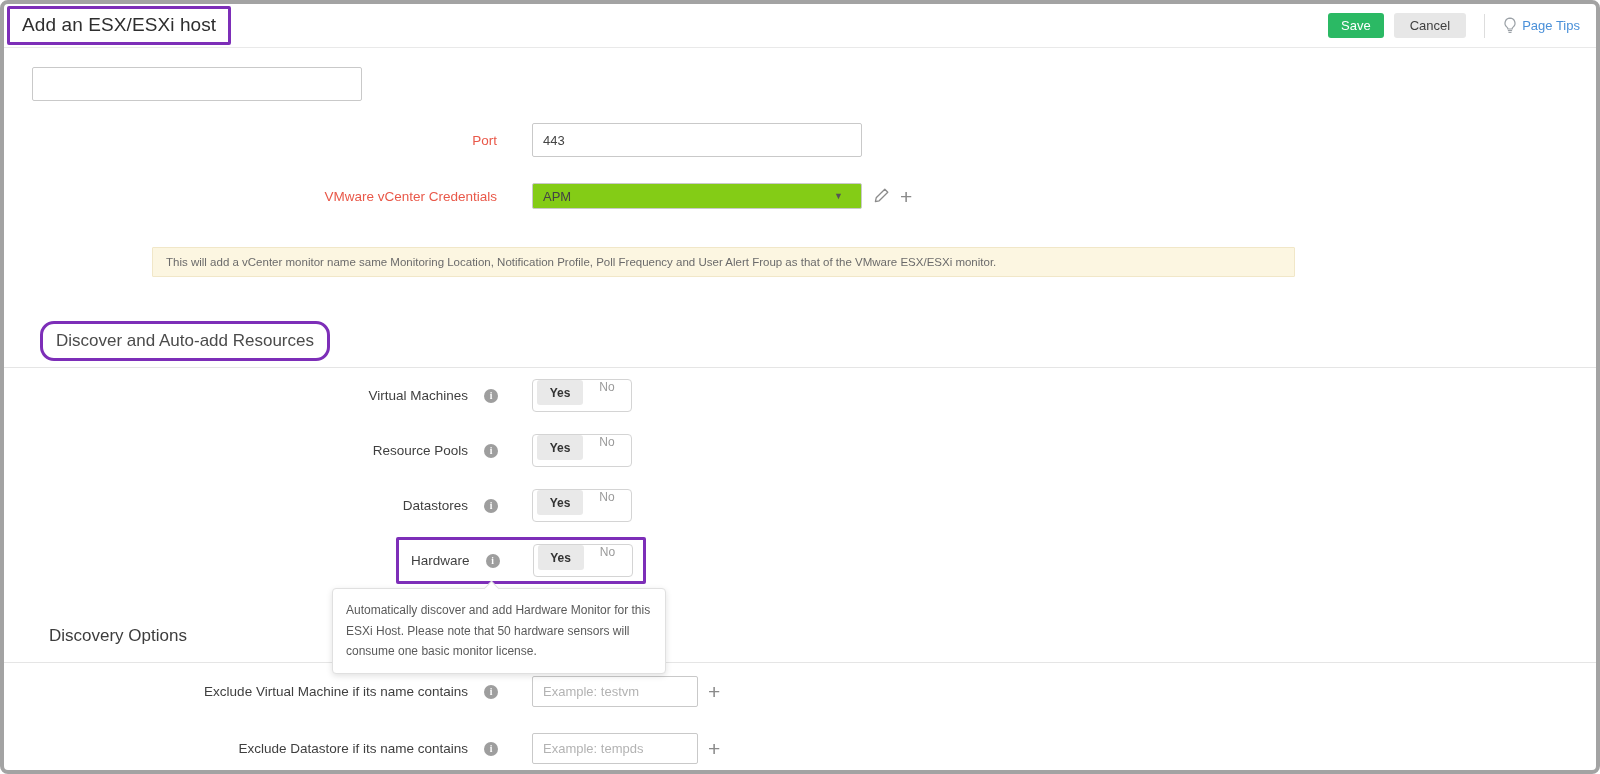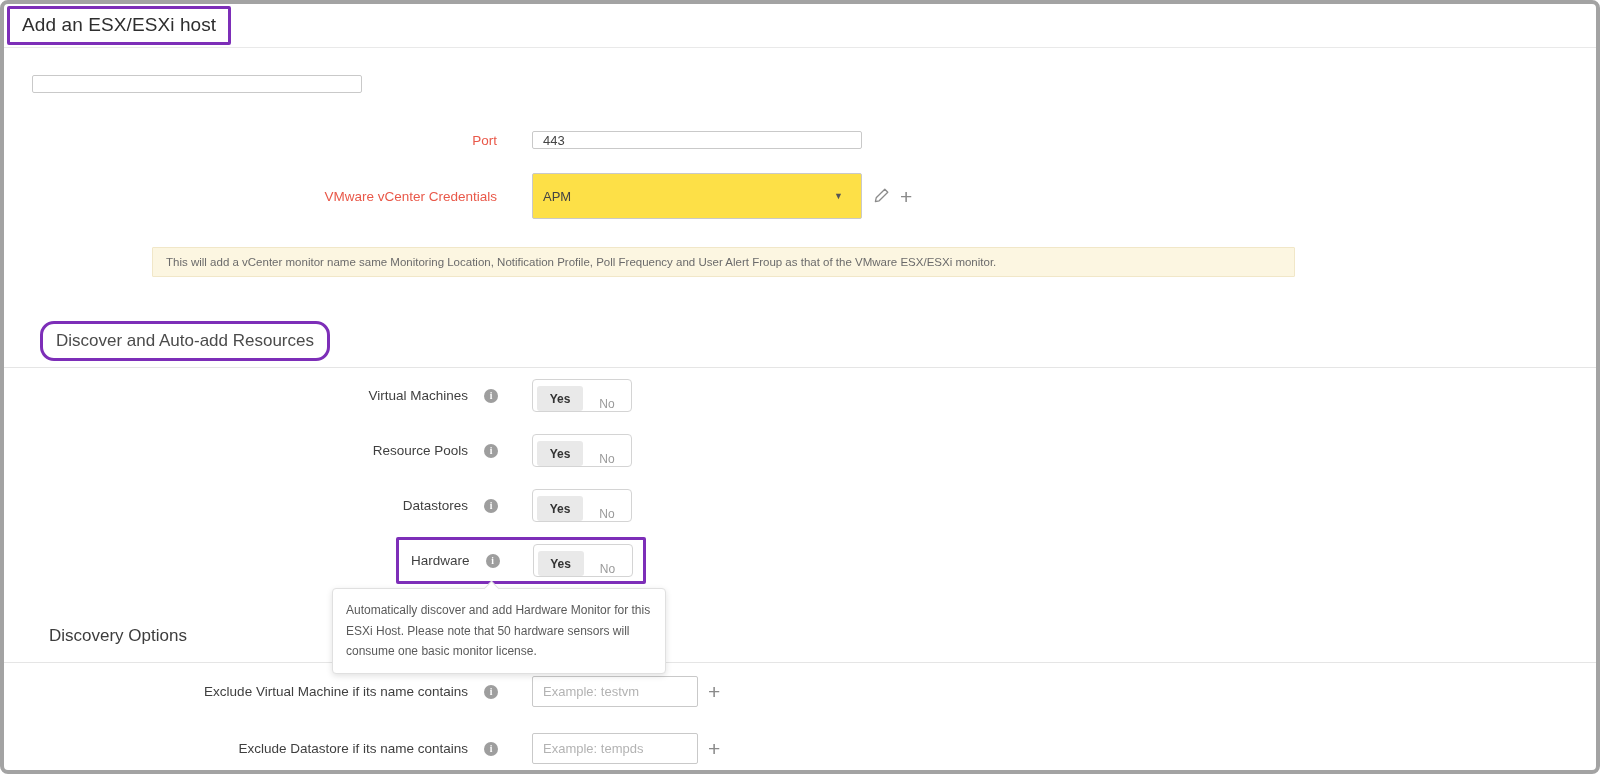--- a/index.html
+++ b/index.html
@@ -27,28 +27,28 @@
   .v-divider { width:1px; height:24px; background:#ddd; margin:0 8px; }
   .page-tips { display:flex; align-items:center; gap:5px; color:#4a90d9;
                font-size:13px; cursor:pointer; text-decoration:none; }
   
   .form-fields { padding-top:19px; }
   .field-row { display:flex; align-items:center; height:34px; margin-bottom:22px; }
   .field-label-cell { width:500px; text-align:right; padding-right:7px; }
   .field-label { color:#e95849; font-size:13.5px; }
   .field-control { margin-left:28px; display:flex; align-items:center; }
   .text-input {
-    width:330px; height:18px; border:1px solid #c9c9c9; border-radius:2px;
+    width:330px; height:34px; border:1px solid #c9c9c9; border-radius:2px;
     font-family:inherit; font-size:13px; color:#444; padding:0 10px; background:#fff; outline:none;
   }
   .text-input::placeholder { color:#b3b3b3; }
   .select-box {
-    width:330px; height:46px; border:1px solid #c9c9c9; border-radius:2px;
+    width:330px; height:26px; border:1px solid #c9c9c9; border-radius:2px;
     display:flex; align-items:center; justify-content:space-between;
-    padding:0 10px; font-size:13px; color:#444; cursor:pointer; background:#fde047;
+    padding:0 10px; font-size:13px; color:#444; cursor:pointer; background:#84cc16;
   }
   .caret-down { font-size:9px; color:#555; margin-right:8px; }
   .icon-btn { background:none; border:none; cursor:pointer; padding:0;
               display:flex; align-items:center; }
   .pencil-btn { margin-left:12px; }
   .plus-btn { margin-left:10px; font-size:21px; font-weight:300; color:#8a8a8a;
               line-height:1; font-family:"Liberation Sans",sans-serif; }
   
   .note-box {
     margin:34px 0 0 148px; width:1143px; background:#fcf6e1; border:1px solid #f1e7c8;
@@ -66,21 +66,21 @@
   .row-left { width:500px; display:flex; align-items:center; justify-content:flex-end;
               gap:16px; padding-right:6px; }
   .row-label { font-size:13.5px; color:#3f3f3f; }
   .info-icon {
     width:14px; height:14px; border-radius:50%; background:#9e9e9e; color:#fff;
     font-size:9.5px; font-weight:700; display:inline-flex; align-items:center;
     justify-content:center; font-family:"Liberation Serif",serif; cursor:pointer; flex:none;
   }
   .toggle-group {
     margin-left:28px; width:100px; height:33px; border:1px solid #d4d4d4; border-radius:4px;
-    background:#fff; display:flex; align-items:flex-end; padding:0 4px; justify-content:space-between;
+    background:#fff; display:flex; align-items:flex-start; padding:0 4px; justify-content:space-between;
   }
   .toggle-opt { font-size:12px; cursor:pointer; display:flex; align-items:center;
                 justify-content:center; }
   .toggle-yes { width:46px; height:25px; background:#e9e9e9; border-radius:3px;
                 color:#333; font-weight:700; }
   .toggle-no { width:40px; color:#9a9a9a; }
   
   .hw-annotation {
     display:flex; align-items:center; border:3px solid #7D2EB8; border-radius:2px;
     margin-left:392px; padding:4px 10px 4px 12px;
@@ -106,20 +106,35 @@
 </style>
 </head>
 <body>
 
 <div class="page">
 
   <div class="topbar">
     <span class="title-annotation">
       <span class="page-title">Add an ESX/ESXi host</span>
     </span>
+    <div class="topbar-actions">
+      <button class="btn btn-save">Save</button>
+      <button class="btn btn-cancel">Cancel</button>
+      <span class="v-divider"></span>
+      <a class="page-tips">
+        <span class="icon-btn">
+          <svg width="14" height="17" viewBox="0 0 14 17">
+            <path d="M7 1.2a5 5 0 0 0-3.1 8.9c.6.5 1 1.2 1 1.9h4.2c0-.7.4-1.4 1-1.9A5 5 0 0 0 7 1.2z" fill="none" stroke="#9aa0a6" stroke-width="1.2"></path>
+            <line x1="4.9" y1="13.6" x2="9.1" y2="13.6" stroke="#9aa0a6" stroke-width="1.2"></line>
+            <line x1="5.5" y1="15.5" x2="8.5" y2="15.5" stroke="#9aa0a6" stroke-width="1.2"></line>
+          </svg>
+        </span>
+        <span>Page Tips</span>
+      </a>
+    </div>
   </div>
 
   <div class="form-fields">
     <div class="field-row">
       <div class="field-control">
         <input class="text-input" type="text" value="" style="">
       </div>
     </div>
 
     <div class="field-row">

